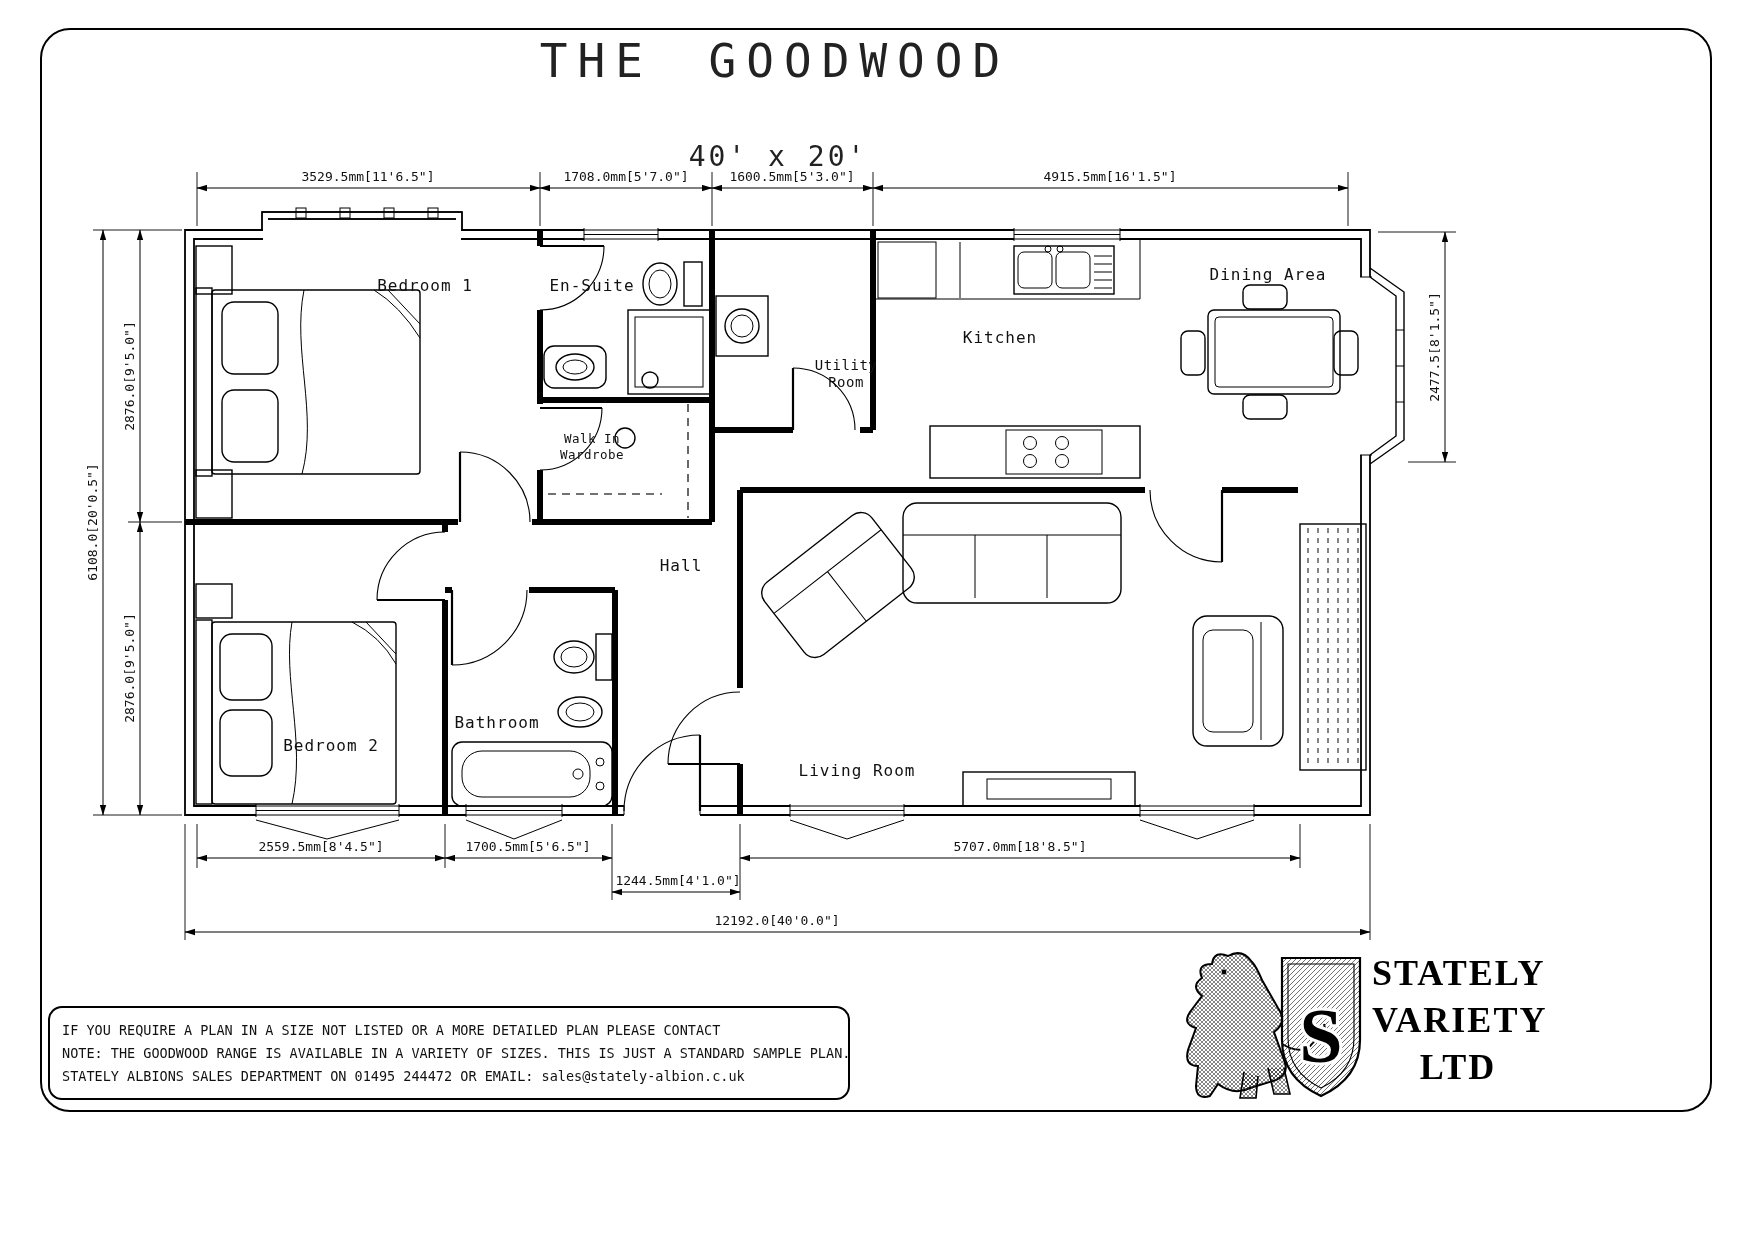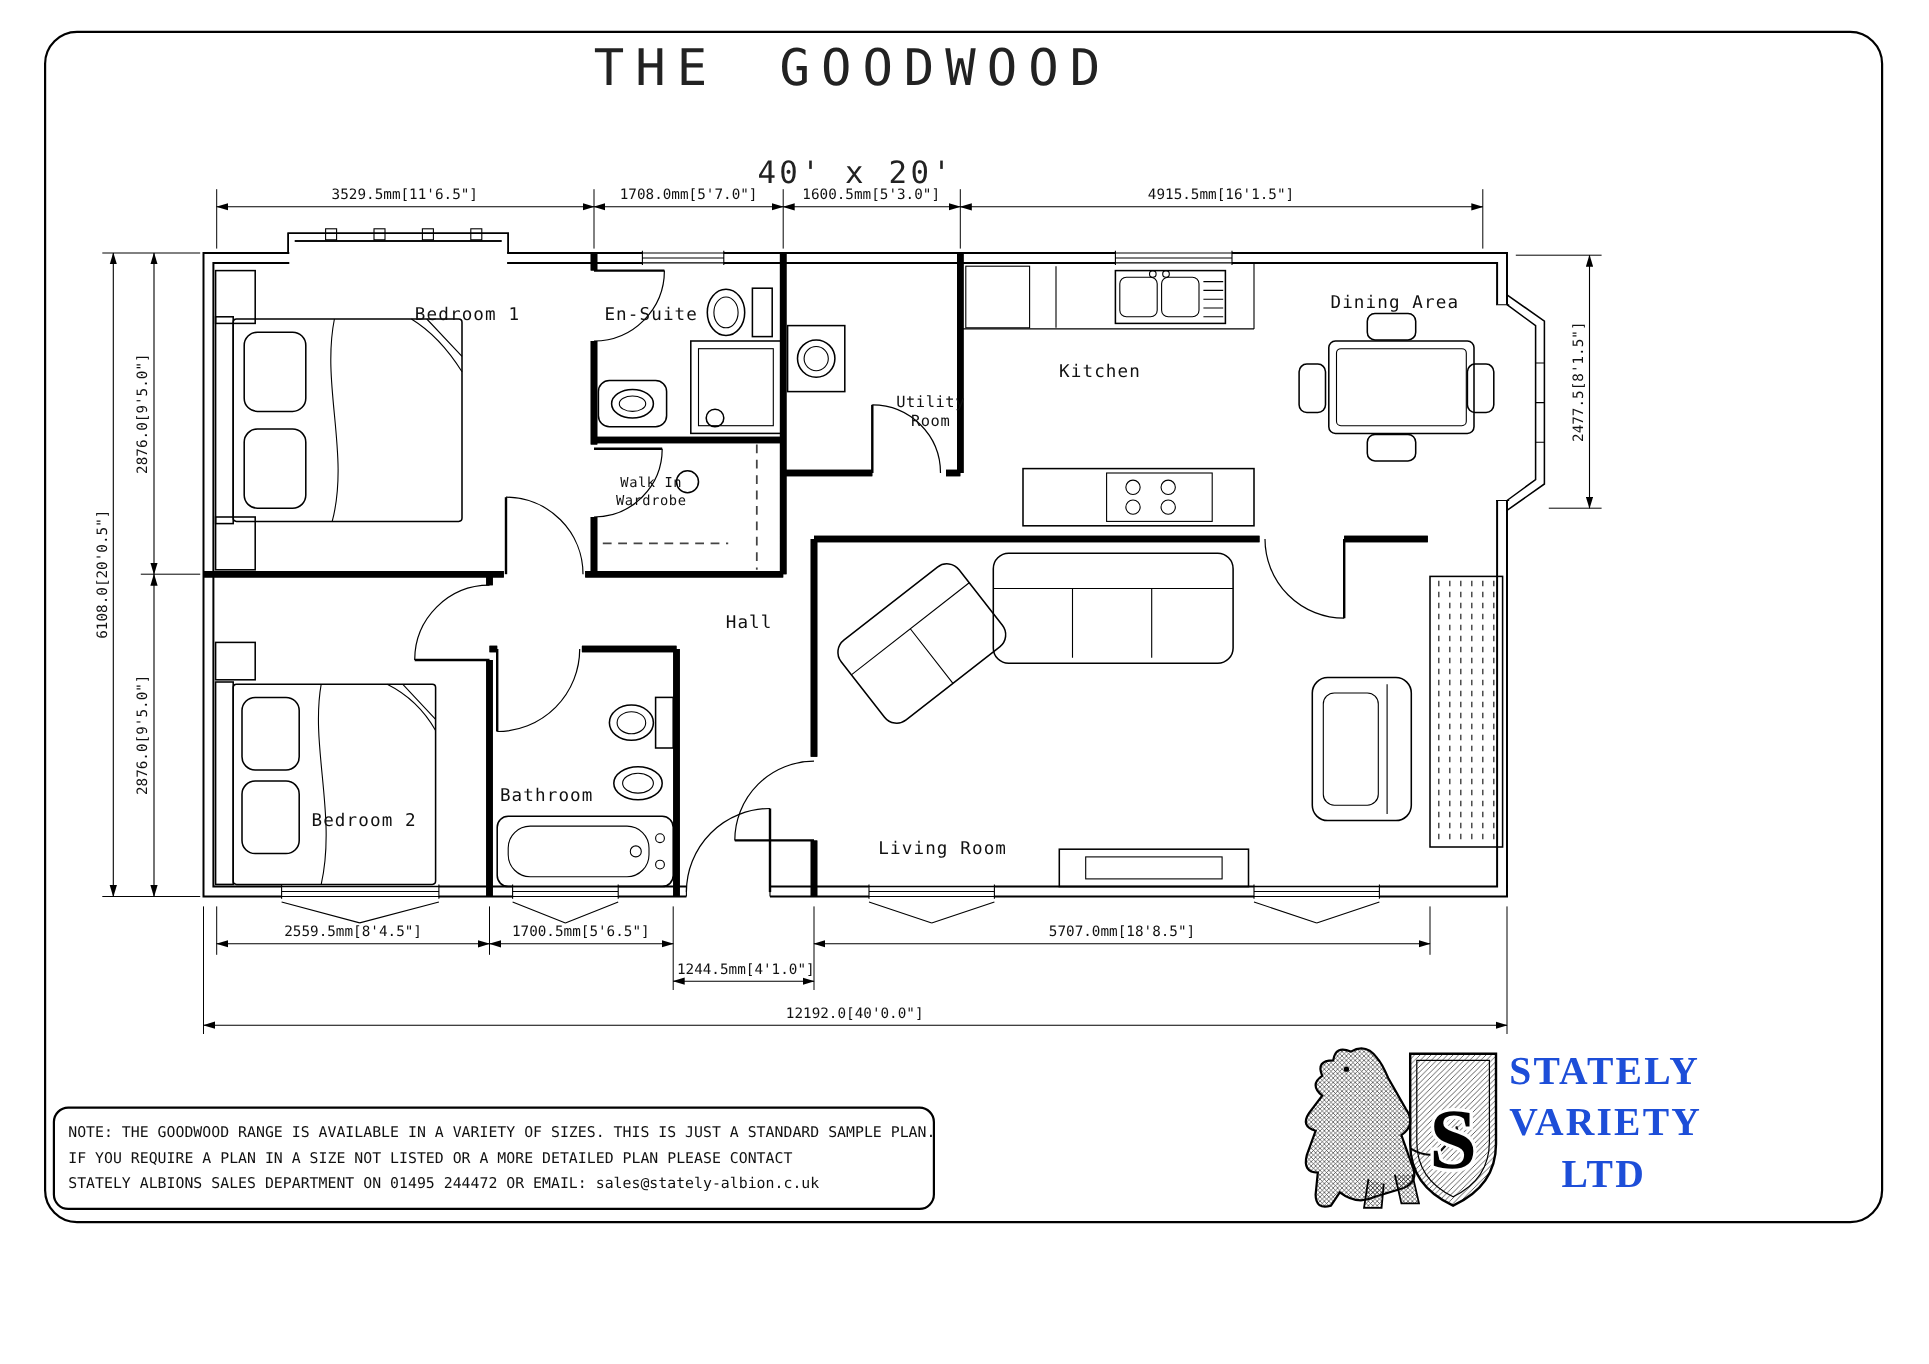--- a/index.html
+++ b/index.html
@@ -12,21 +12,21 @@
          white-space:nowrap;text-align:right;}
   .subtitle{position:absolute;top:94px;left:778px;transform:translateX(-50%);
          font-size:28px;letter-spacing:3px;color:#222;white-space:nowrap;margin-top:46px;}
   svg.plan{position:absolute;left:0;top:0;}
   .notebox{position:absolute;left:48px;top:1006px;width:802px;height:94px;
          border:2px solid #000;border-radius:14px;box-sizing:border-box;
          padding:11px 12px;font-size:13.5px;line-height:23px;color:#111;
          white-space:nowrap;}
   .logo-text{position:absolute;left:1372px;top:950px;width:172px;text-align:center;
          font-family:"Liberation Serif", serif;font-weight:bold;font-size:36px;
-         line-height:47px;letter-spacing:2px;color:#1d4ed8;}
+         line-height:47px;letter-spacing:2px;color:#000000;}
   
   .wx{fill:none;stroke:#000;stroke-width:1.8;}
   .wi{fill:none;stroke:#000;stroke-width:6;stroke-linecap:butt;}
   .wc{fill:none;stroke:#fff;stroke-width:2.6;stroke-linecap:butt;}
   .tn{fill:none;stroke:#000;stroke-width:1.4;}
   .t2{fill:none;stroke:#000;stroke-width:1;}
   .leaf{fill:none;stroke:#000;stroke-width:2.2;}
   .arc{fill:none;stroke:#000;stroke-width:1.1;}
   .dim{stroke:#000;stroke-width:1;}
   .ext{stroke:#000;stroke-width:0.9;}
@@ -369,22 +369,22 @@
     </g>
     <g>
       <path d="M1282,958 H1360 V1040 Q1360,1078 1321,1096 Q1282,1078 1282,1040 Z" fill="url(#hatch)" stroke="#000" stroke-width="2.2"></path>
       <path d="M1288,964 H1354 V1038 Q1354,1072 1321,1088 Q1288,1072 1288,1038 Z" fill="#fff" fill-opacity="0" stroke="#000" stroke-width="1.1"></path>
       <text class="bigS" x="1321" y="1062">S</text>
     </g>
   </g>
 </svg>
 
 <div class="notebox">
+  <div>IF YOU REQUIRE A PLAN IN A SIZE NOT LISTED OR A MORE DETAILED PLAN PLEASE CONTACT</div>
   <div>NOTE: THE GOODWOOD RANGE IS AVAILABLE IN A VARIETY OF SIZES. THIS IS JUST A STANDARD SAMPLE PLAN.</div>
-  <div>IF YOU REQUIRE A PLAN IN A SIZE NOT LISTED OR A MORE DETAILED PLAN PLEASE CONTACT</div>
   <div>STATELY ALBIONS SALES DEPARTMENT ON 01495 244472 OR EMAIL: sales@stately-albion.c.uk</div>
 </div>
 
 <div class="logo-text">
   <div>STATELY</div>
   <div>VARIETY</div>
   <div>LTD</div>
 </div>
 
 </body></html>

